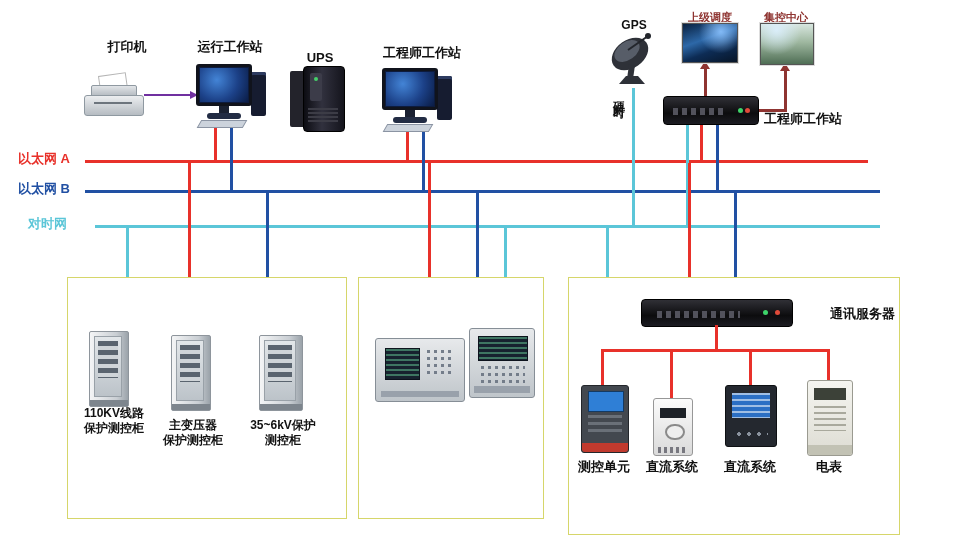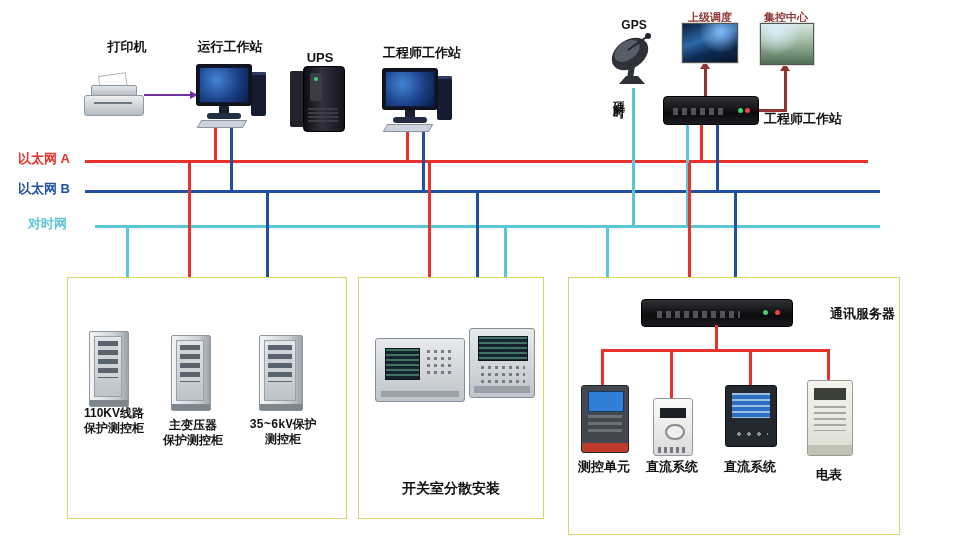--- a/index.html
+++ b/index.html
@@ -216,40 +216,39 @@
     </div>
 
     <div class="lbl two-line" style="left:0px;top:128px;width:92px;">
       <span>110KV线路</span><br>
       <span>保护测控柜</span>
     </div>
     <div class="lbl two-line" style="left:86px;top:140px;width:78px;">
       <span>主变压器</span><br>
       <span>保护测控柜</span>
     </div>
-    <div class="lbl two-line" style="left:170px;top:140px;width:90px;font-family:Liberation Mono, monospace;">
+    <div class="lbl two-line" style="left:170px;top:140px;width:90px;">
       <span>35~6kV保护</span><br>
       <span>测控柜</span>
     </div>
 
   </div>
 
   <div class="zone" style="left:358px;top:277px;width:184px;height:240px;">
     <div class="prot" style="left:16px;top:60px;width:88px;height:62px;">
       <div class="prot-screen" style="left:10%;top:15%;width:38%;height:48%;"></div>
       <div class="prot-btns" style="right:10%;top:15%;width:34%;height:48%;"></div>
       <div class="prot-strip"></div>
     </div>
     <div class="prot" style="left:110px;top:50px;width:64px;height:68px;">
       <div class="prot-screen" style="left:12%;top:10%;width:76%;height:34%;"></div>
       <div class="prot-btns" style="left:14%;top:52%;width:72%;height:30%;"></div>
       <div class="prot-strip"></div>
     </div>
 
-    <div class="cap" style="left:0;top:202px;width:100%;">开关室分散安装</div>
   </div>
 
   <div class="zone" style="left:568px;top:277px;width:330px;height:256px;">
     <div class="rack" style="left:72px;top:21px;width:150px;height:26px;">
       <div class="rack-ports"></div>
       <div class="rack-led-g"></div>
       <div class="rack-led-r"></div>
     </div>
     <span class="lbl" style="left:226px;top:27px;width:100px;text-align:right;">通讯服务器</span>
 
@@ -276,17 +275,17 @@
     </div>
     <div class="dev dev-em" style="left:238px;top:102px;width:44px;height:74px;">
       <div class="lcd"></div>
       <div class="text"></div>
       <div class="bottom"></div>
     </div>
 
     <span class="lbl" style="left:4px;top:180px;width:62px;">测控单元</span>
     <span class="lbl" style="left:71px;top:180px;width:64px;">直流系统</span>
     <span class="lbl" style="left:149px;top:180px;width:64px;">直流系统</span>
-    <span class="lbl" style="left:234px;top:180px;width:52px;margin-top:8px;">电表</span>
+    <span class="lbl" style="left:234px;top:180px;width:52px;">电表</span>
 
   </div>
 
 </div>
 
 </body></html>

